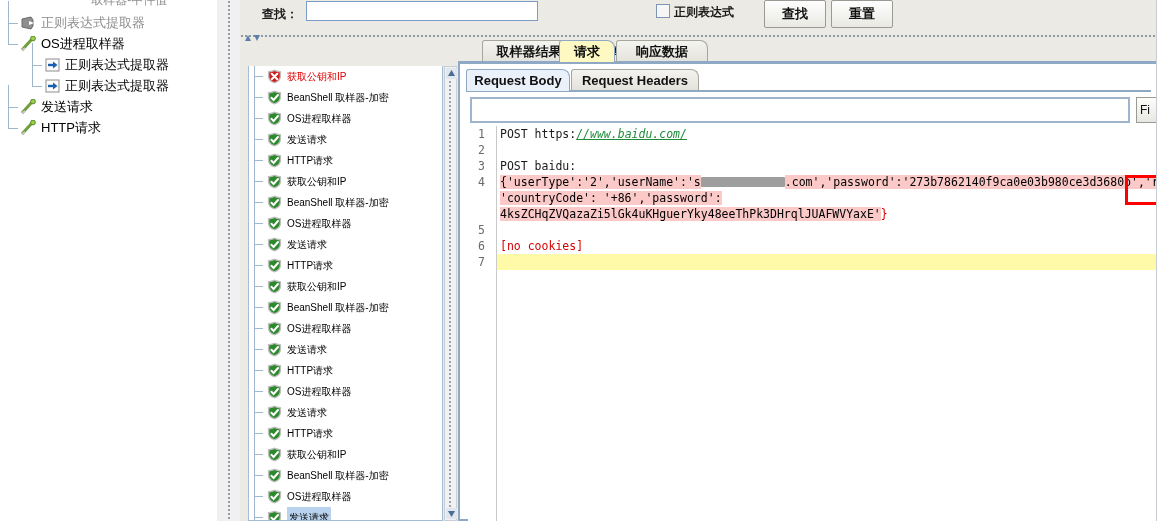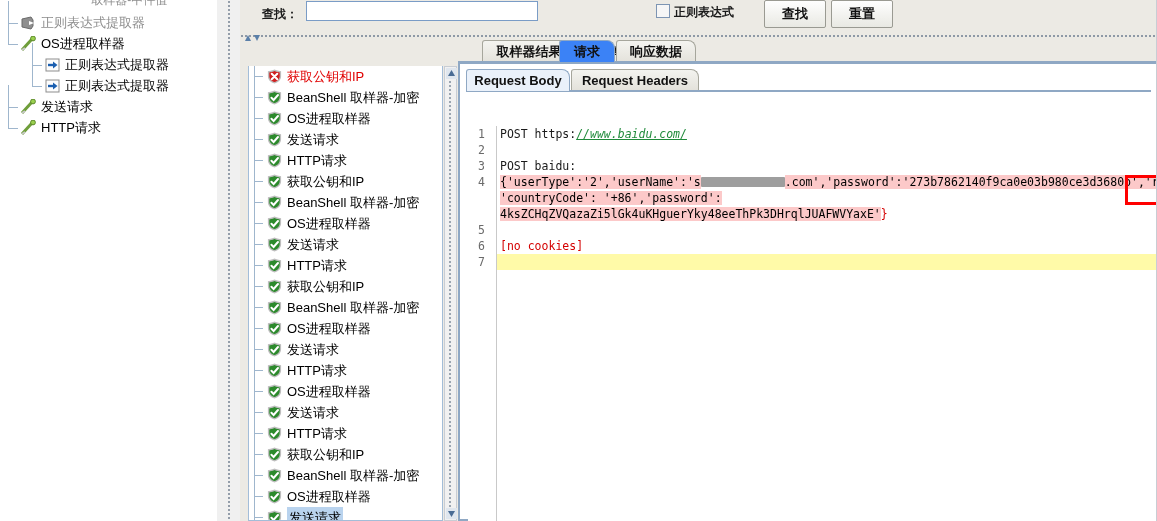--- a/index.html
+++ b/index.html
@@ -92,42 +92,42 @@
   .caret-down{width:0;height:0;border-left:6px solid transparent;border-right:6px solid transparent;border-top:7px solid #1d1d1d;}
   #sampler-list{
     position:absolute;left:0;top:26px;width:195px;height:455px;
     background:#ffffff;border:1px solid #a3bdd8;border-top:none;box-sizing:border-box;
     overflow:hidden;
   }
   .sl-row{position:relative;height:21px;line-height:21px;white-space:nowrap;padding-left:5px;}
   .sl-row .branch{position:absolute;left:5px;top:10px;width:9px;height:1px;background:#9fb6cd;}
   .sl-row .vline{position:absolute;left:5px;top:0;width:1px;height:21px;background:#9fb6cd;}
   .sl-row .shield{position:absolute;left:18px;top:3px;width:15px;height:15px;}
-  .sl-row .slbl{display:inline-block;margin-left:33px;font-size:13px;color:#000;}
+  .sl-row .slbl{display:inline-block;margin-left:33px;font-size:10px;color:#000;}
   .sl-row .slbl.err{color:#e00000;}
   .sl-row .slbl.sel{background:#b9d3ee;padding:0 2px;}
 
   
   #sl-scroll{position:absolute;left:196px;top:26px;width:13px;height:455px;background:#f1f1f1;border:1px solid #c8cdd4;box-sizing:border-box;}
   #sl-scroll .track{position:absolute;left:3px;top:2px;width:5px;height:451px;
     background-image:radial-gradient(#9aa5b1 0.9px,transparent 1px);background-size:4px 4px;}
   .sb-arrow{position:absolute;left:1px;width:11px;height:11px;background:#dfe6ee;}
 
   
   #main-panel{position:absolute;left:218px;top:40px;width:699px;height:481px;}
   .tabstrip{position:absolute;left:0;top:0;height:22px;width:699px;}
   .tab{
     position:absolute;top:0;height:22px;box-sizing:border-box;
     background:linear-gradient(#f4f4f0,#e4e2db);
     border:1px solid #a6a69c;border-bottom:none;
     border-radius:3px 8px 0 0;
     display:flex;align-items:center;justify-content:center;
     font-size:13px;font-weight:bold;color:#111;cursor:default;
   }
-  .tab.active{background:#3b82f6;border-color:#8fa8c4;justify-content:center;}
+  .tab.active{background:#fef9c3;border-color:#8fa8c4;justify-content:center;}
   #tabs-underline{position:absolute;left:0;top:21px;width:699px;height:2px;background:#8fa8c4;}
 
   #tabcontent{
     position:absolute;left:0;top:22px;width:712px;height:459px;
     background:#ffffff;border:2px solid #8fa8c4;box-sizing:border-box;
   }
   
   .subtabstrip{position:absolute;left:6px;top:5px;height:22px;}
   .subtab{
     position:absolute;top:0;height:22px;box-sizing:border-box;
@@ -378,37 +378,41 @@
     </div>
 
     <div id="main-panel">
       <div class="tabstrip" id="tabstrip">
           <div class="tab" style="left: 6px; width: 94px; margin-left: 18px;">
             <span>取样器结果</span>
           </div>
           <div class="tab active" style="left: 101px; width: 56px; z-index: 5;">
             <span>请求</span>
           </div>
-          <div class="tab" style="left: 158px; width: 80px;">
+          <div class="tab" style="left: 158px; width: 92px;">
             <span>响应数据</span>
           </div>
         </div>
       <div id="tabs-underline"></div>
 
       <div id="tabcontent">
         <div class="subtabstrip" id="subtabstrip">
             <div class="subtab active" style="left: 0px; width: 104px; z-index: 5;">
               <span>Request Body</span>
             </div>
             <div class="subtab" style="left: 105px; width: 128px; justify-content: center;">
               <span>Request Headers</span>
             </div>
           </div>
         <div id="subtab-underline"></div>
 
+        <div id="body-search-row">
+          <input id="body-search-input" type="text" value="" style="">
+          <div id="body-find-btn">Fi</div>
+        </div>
 
         <div id="code-viewer">
           <div class="gutline"></div>
           <div id="code-lines">
               <div class="crow"><span class="gut">1</span><span class="ctext"><span class="kw">POST https:</span><span class="url">//www.baidu.com/</span></span></div>
               <div class="crow"><span class="gut">2</span><span class="ctext"></span></div>
               <div class="crow"><span class="gut">3</span><span class="ctext"><span class="kw">POST baidu:</span></span></div>
               <div class="crow"><span class="gut">4</span><span class="ctext"><span class="pink">{'userType':'2','userName':'s</span><span class="mask"></span><span class="pink">.com','password':</span><span class="pink">'273b7862140f9ca0e03b980ce3d3680b'</span><span class="pink">,'r</span></span></div>
               <div class="crow"><span class="gut"></span><span class="ctext"><span class="pink">'countryCode': '+86','password':</span></span></div>
               <div class="crow"><span class="gut"></span><span class="ctext"><span class="pink">4ksZCHqZVQazaZi5lGk4uKHguerYky48eeThPk3DHrqlJUAFWVYaxE'</span><span class="redtxt">}</span></span></div>

